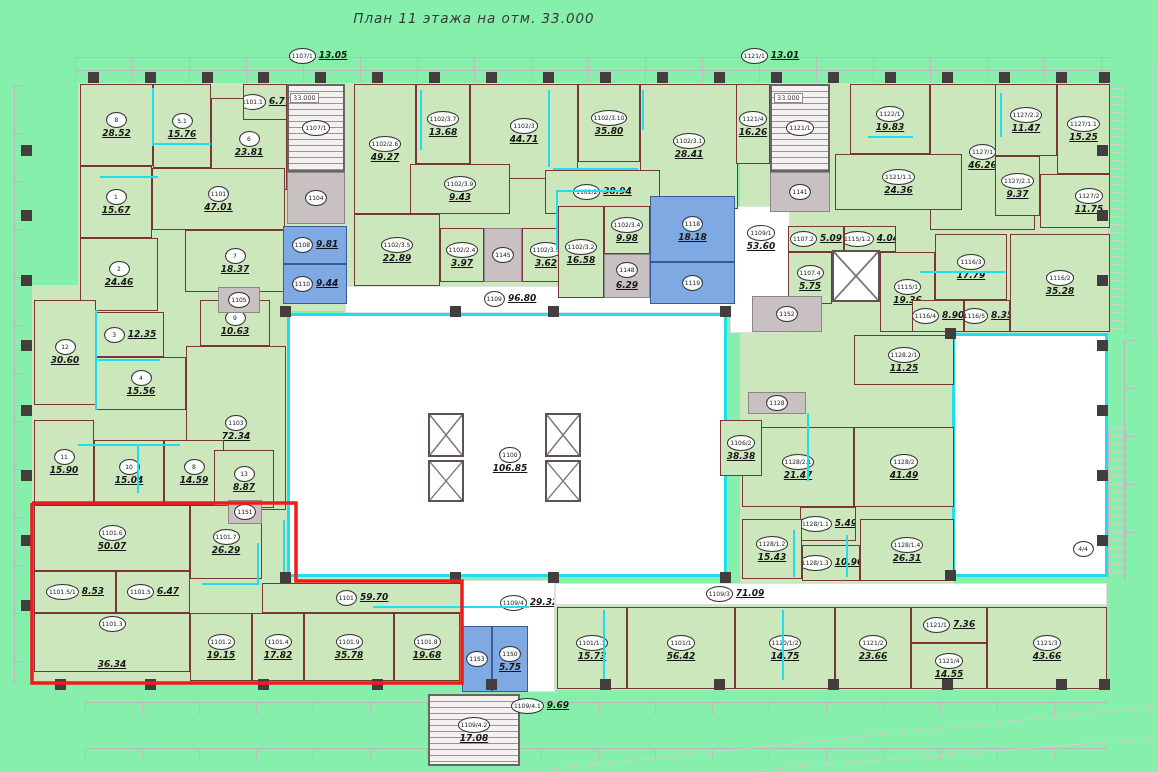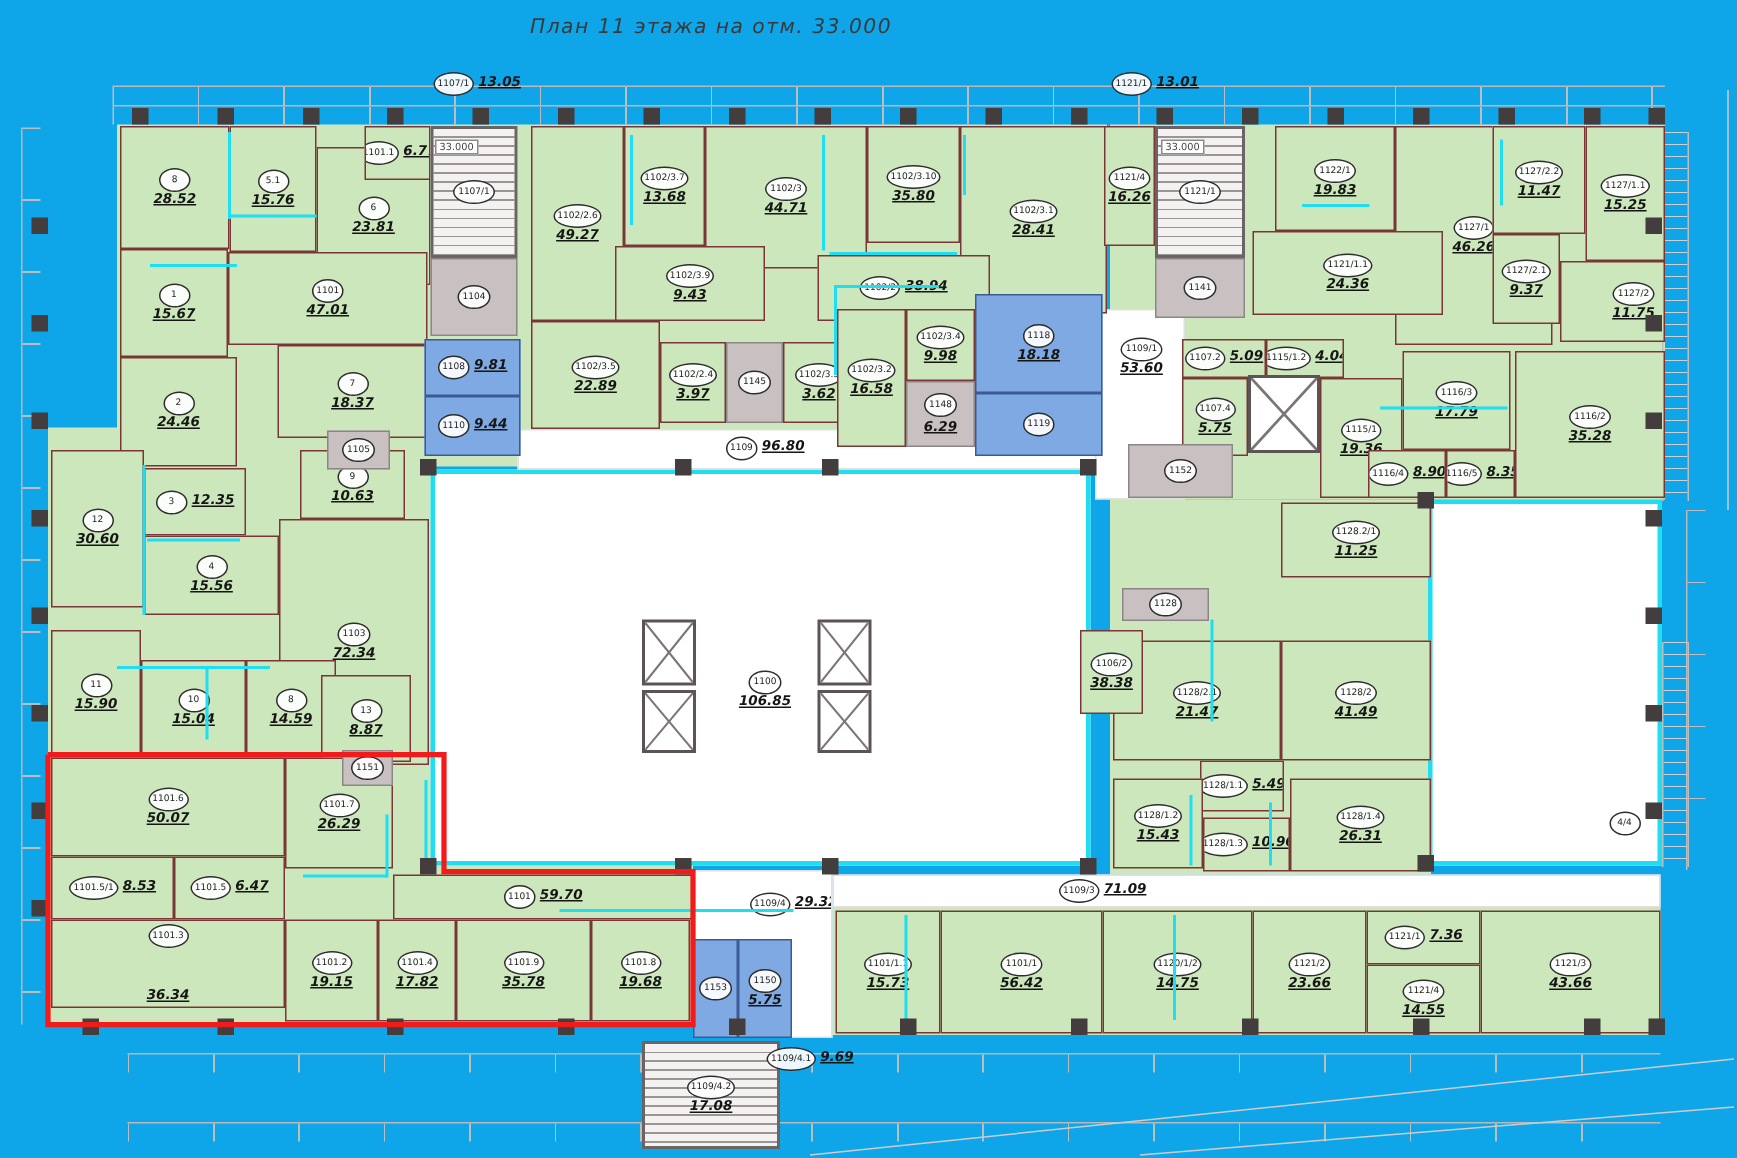--- a/index.html
+++ b/index.html
@@ -1,16 +1,16 @@
 <!DOCTYPE html>
 <html><head>
 <meta charset="utf-8">
 <style>
   html,body{margin:0;padding:0;background:#ffffff;font-family:"DejaVu Sans",sans-serif;}
-  .page{position:relative;width:1158px;height:772px;background:#0ea5e9;overflow:hidden;}
+  .page{position:relative;width:1158px;height:772px;background:#86efac;overflow:hidden;}
   .title{position:absolute;left:0;right:210px;top:10px;text-align:center;font-style:italic;
          font-size:13.5px;color:#3a3a3a;letter-spacing:1px;z-index:50;}
   #canvas{position:absolute;inset:0;}
   .base{position:absolute;background:#cde7bc;}
   .void{position:absolute;background:#ffffff;border:1px solid #e0e0e0;box-sizing:border-box;}
   .void.cy{border:3px solid #1fdef2;}
   .room{position:absolute;box-sizing:border-box;border:1.5px solid #7a3636;
         display:flex;flex-direction:column;align-items:center;justify-content:center;
         gap:1px;overflow:hidden;z-index:3;}
   .room.row{flex-direction:row;gap:3px;}

